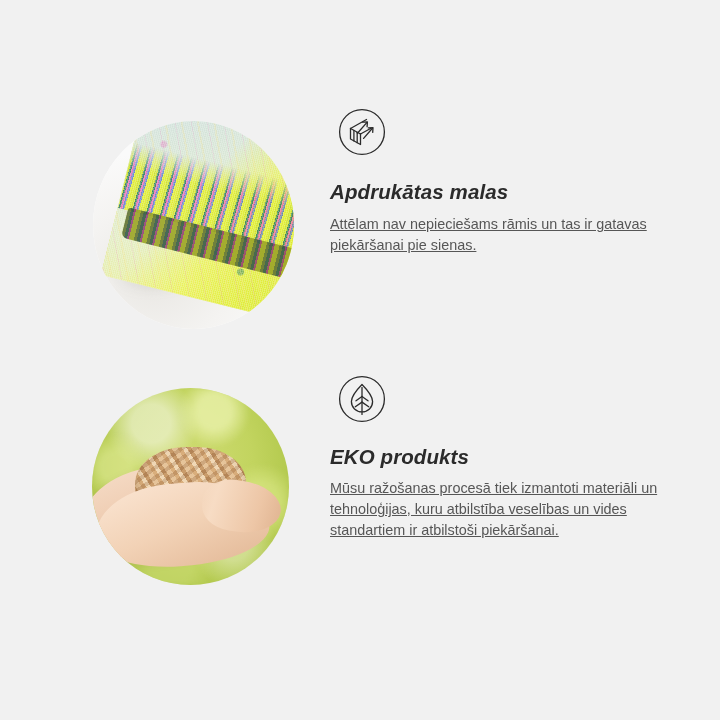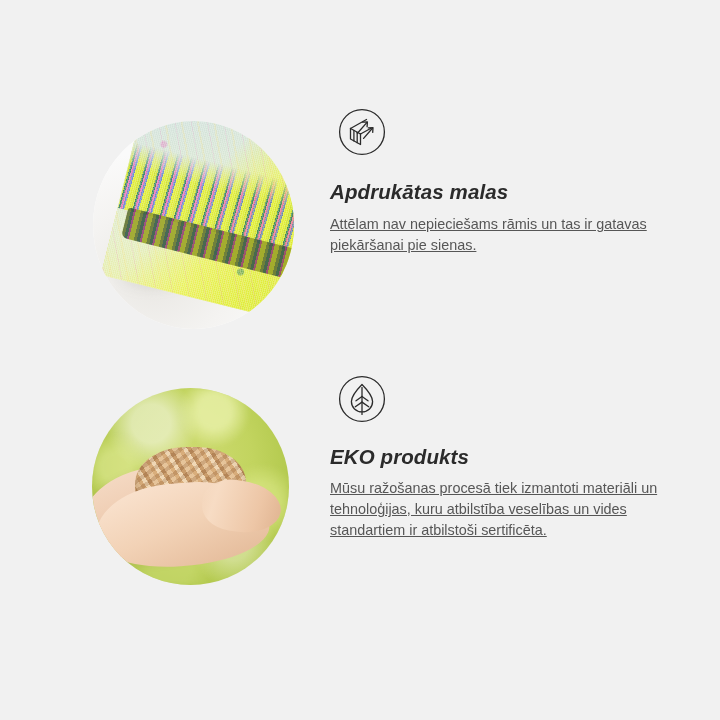--- a/index.html
+++ b/index.html
@@ -357,17 +357,17 @@
 
           <path d="M24 21.4 L18.0 25.8"></path>
           <path d="M24 21.4 L30.0 25.8"></path>
           <path d="M24 27.1 L17.3 31.7"></path>
           <path d="M24 27.1 L30.7 31.7"></path>
         </svg>
       </span>
 
       <h2 class="feature-title">EKO produkts</h2>
 
-      <p class="feature-desc">Mūsu ražošanas procesā tiek izmantoti materiāli un tehnoloģijas, kuru atbilstība veselības un vides standartiem ir atbilstoši sertificēta.</p>
+      <p class="feature-desc">Mūsu ražošanas procesā tiek izmantoti materiāli un tehnoloģijas, kuru atbilstība veselības un vides standartiem ir atbilstoši piekāršanai.</p>
     </div>
   </section>
 
 </div>
 
 </body></html>

